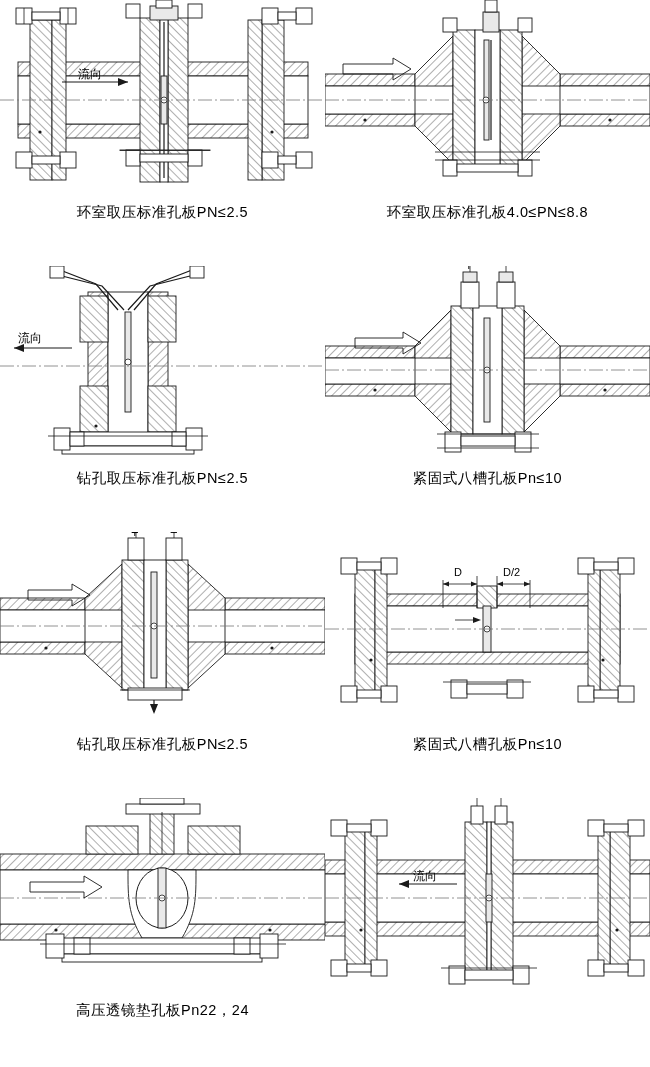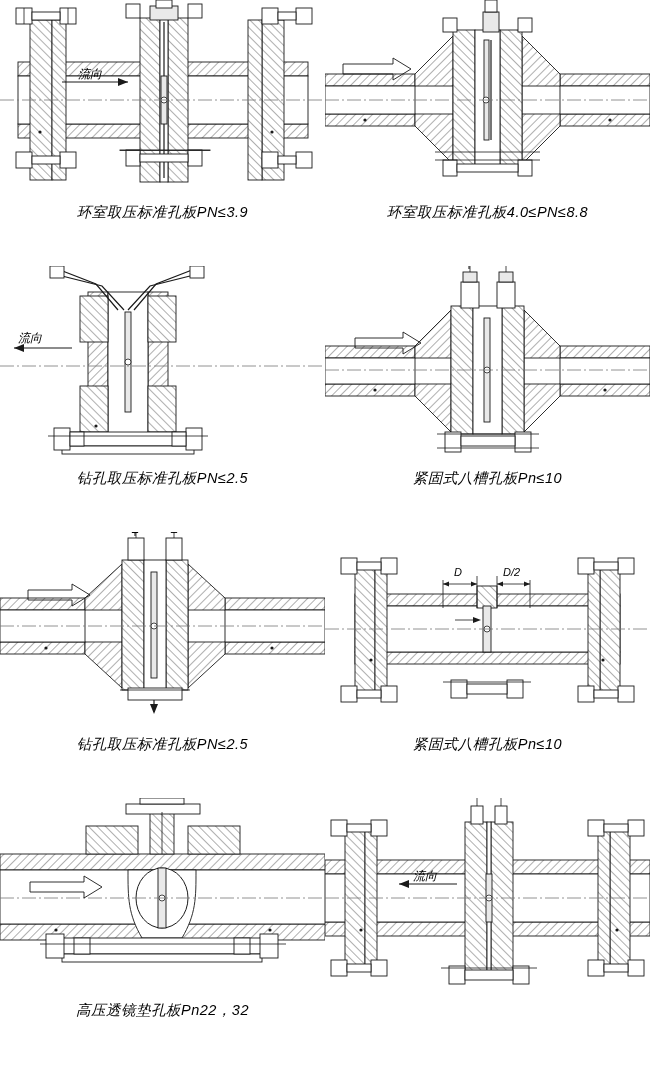--- a/index.html
+++ b/index.html
@@ -10,21 +10,21 @@
     color:#000;
     overflow:hidden;
   }
   .sheet{position:relative;width:650px;height:1067px;}
   .grid{
     display:grid;
     grid-template-columns:1fr 1fr;
     grid-template-rows:repeat(4, 266px);
     width:650px;height:1064px;
   }
-  .cell{position:relative;display:flex;flex-direction:column;align-items:center;justify-content:flex-start;font-style:italic;}
+  .cell{position:relative;display:flex;flex-direction:column;align-items:center;justify-content:flex-start;}
   .figure{position:relative;width:100%;height:200px;}
   .caption{
     font-size:14.5px;
     letter-spacing:0.5px;
     text-align:center;
     line-height:1.2;
     margin-top:4px;
     white-space:nowrap;
   }
   svg{display:block;}
@@ -124,21 +124,21 @@
           <line class="ctr" x1="0" y1="100" x2="325" y2="100"></line>
 
           <line class="ln med" x1="62" y1="82" x2="128" y2="82"></line>
           <polygon points="128,82 118,78 118,86" fill="#1a1a1a"></polygon>
           <text class="lbl-cn" x="78" y="78">流向</text>
 
           <circle cx="40" cy="132" r="1.6" fill="#1a1a1a"></circle>
           <circle cx="272" cy="132" r="1.6" fill="#1a1a1a"></circle>
         </svg>
       </div>
-      <div class="caption">环室取压标准孔板PN≤3.9</div>
+      <div class="caption">环室取压标准孔板PN≤2.5</div>
     </div>
 
     <div class="cell">
       <div class="figure">
         <svg viewBox="0 0 325 200" width="325" height="200">
 
           <rect class="hatchA" x="0" y="74" width="90" height="12"></rect>
           <rect class="hatchA" x="0" y="114" width="90" height="12"></rect>
           <rect class="white" x="0" y="86" width="90" height="28"></rect>
           <rect class="hatchA" x="235" y="74" width="90" height="12"></rect>
@@ -400,21 +400,21 @@
           <rect class="white" x="260" y="136" width="18" height="24"></rect>
           <rect class="white" x="74" y="140" width="16" height="16"></rect>
           <rect class="white" x="234" y="140" width="16" height="16"></rect>
           <line class="ln thin" x1="40" y1="146" x2="286" y2="146"></line>
           <line class="ctr" x1="0" y1="100" x2="325" y2="100"></line>
           <polygon class="nofill" points="30,84 84,84 84,78 102,89 84,100 84,94 30,94"></polygon>
           <circle cx="56" cy="132" r="1.6" fill="#1a1a1a"></circle>
           <circle cx="270" cy="132" r="1.6" fill="#1a1a1a"></circle>
         </svg>
       </div>
-      <div class="caption">高压透镜垫孔板Pn22，32</div>
+      <div class="caption">高压透镜垫孔板Pn22，24</div>
     </div>
 
     <div class="cell">
       <div class="figure">
         <svg viewBox="0 0 325 210" width="325" height="210">
 
           <rect class="hatchA" x="0" y="62" width="325" height="14"></rect>
           <rect class="hatchA" x="0" y="124" width="325" height="14"></rect>
           <rect class="white" x="0" y="76" width="325" height="48"></rect>
 

